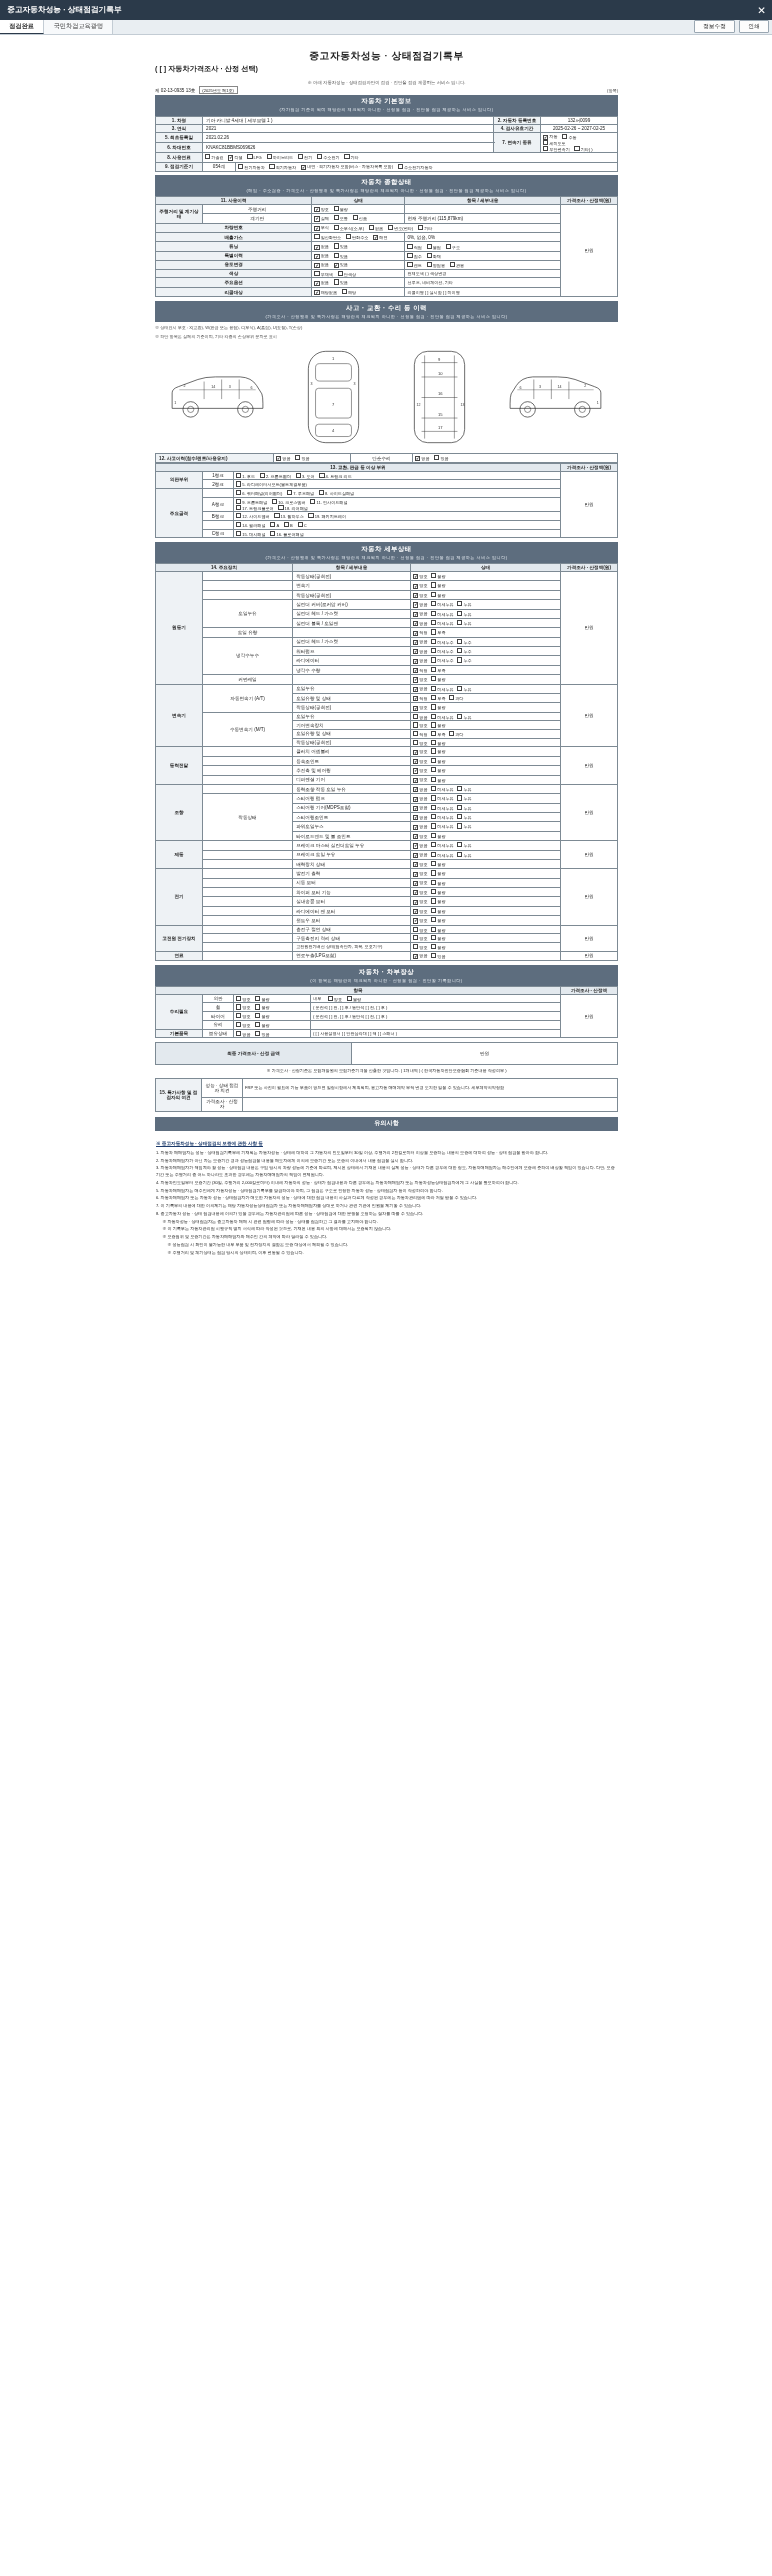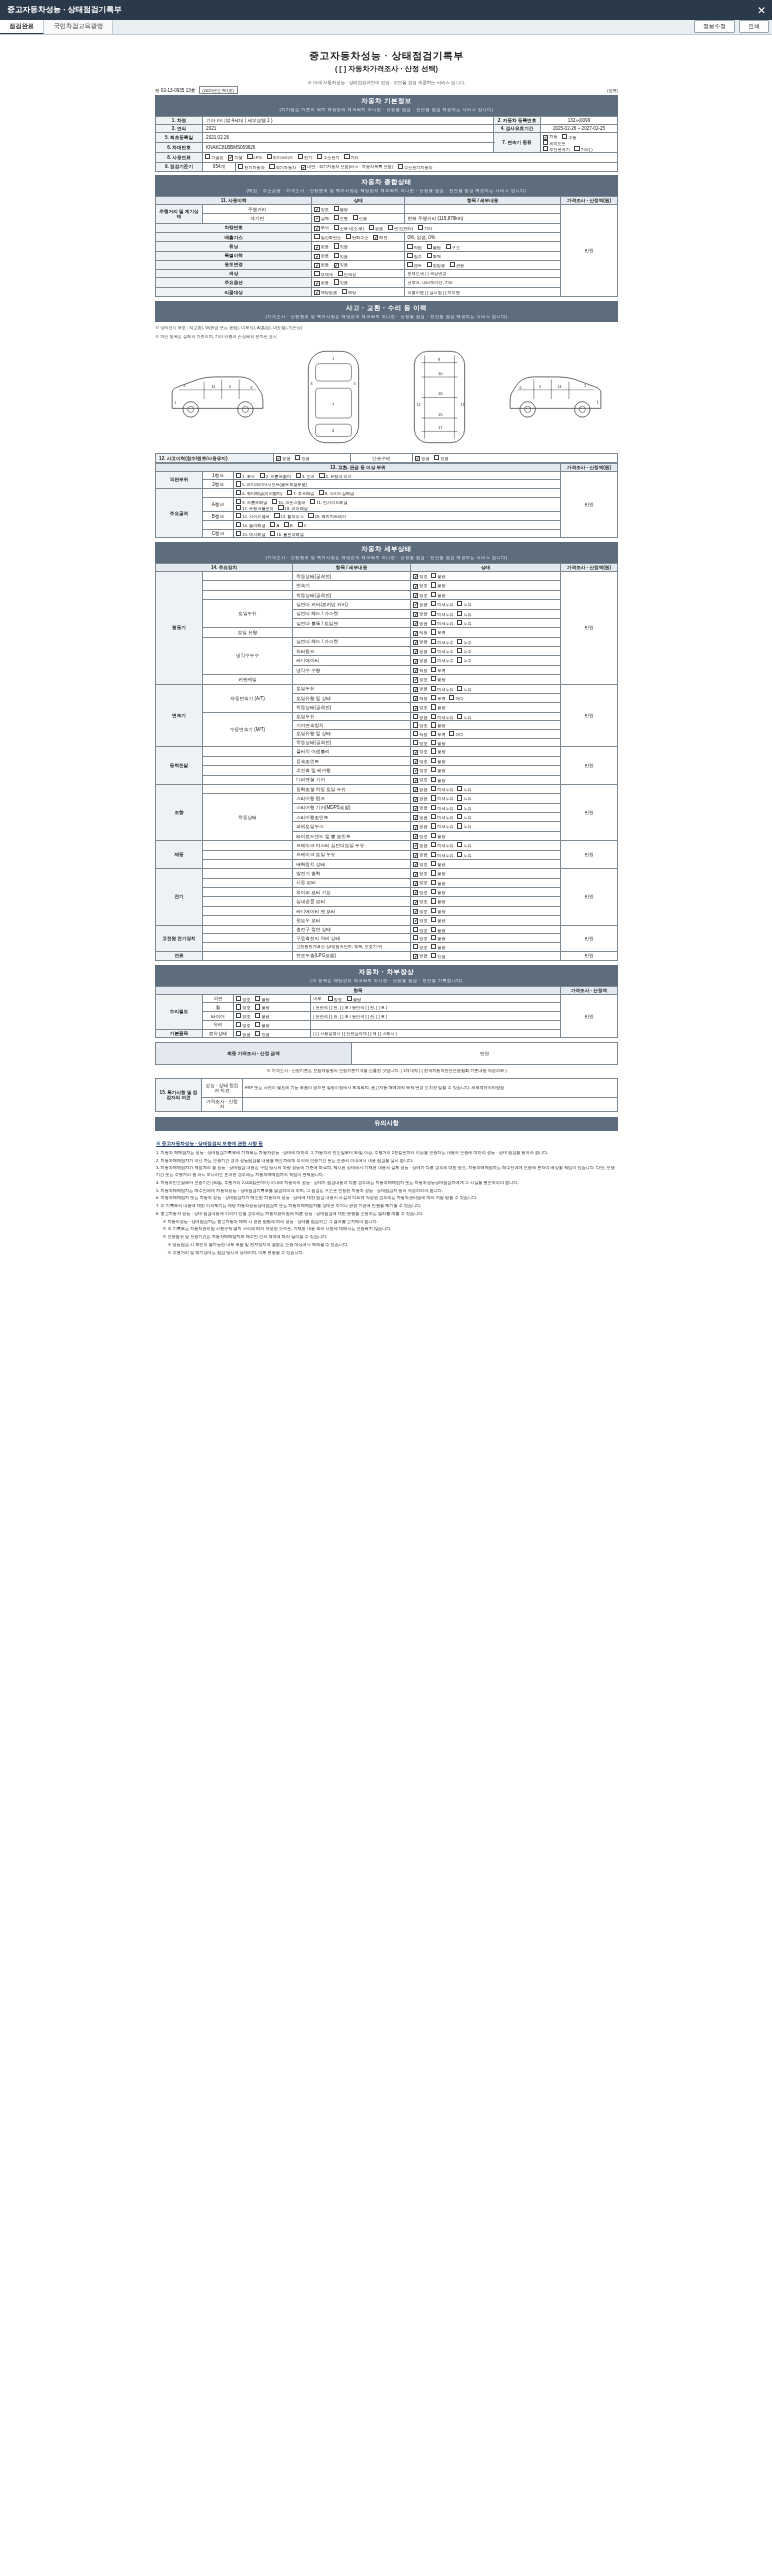--- a/index.html
+++ b/index.html
@@ -29,21 +29,21 @@
   .tabbar .tab.active { background:#ffffff; font-weight:bold; border-bottom:1px solid #2b3a4a; }
   .tabbar .spacer { flex:1; }
   .tabbar .btn {
     align-self:center; margin-right:4.1px; padding:1.5px 8.2px; font-size:5.7px;
     border:0.5px solid #9aa7b2; background:#fdfdfd; border-radius:1px; cursor:pointer;
   }
 
   
   .sheet { width:773px; padding:8.2px 155px 20.6px 155px; background:#fff; }
   .doc-title { text-align:center; font-size:9.8px; font-weight:bold; margin:7.2px 0 1px; letter-spacing:0.5px; }
-  .doc-sub { text-align:center; font-size:7.2px; font-weight:bold; margin-bottom:5.2px; }
+  .doc-sub { text-align:left; font-size:7.2px; font-weight:bold; margin-bottom:5.2px; }
   .doc-note { text-align:center; font-size:4.4px; color:#555; }
   .metarow { display:flex; justify-content:space-between; align-items:center; font-size:4.6px; margin:3.1px 0 2.1px; }
   .metarow .badge { border:0.5px solid #888; padding:0.5px 2.6px; font-size:4.1px; margin-left:2.1px; }
   .metarow .right { font-size:4.1px; color:#333; }
 
   
   .band {
     background:#5d6d7e; color:#fff; text-align:center; padding:2.6px 0 3.1px;
     font-size:6.4px; font-weight:bold; letter-spacing:0.5px;
   }

